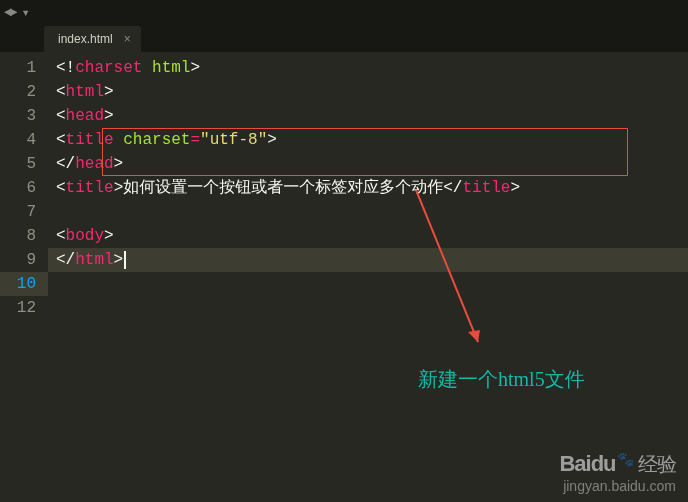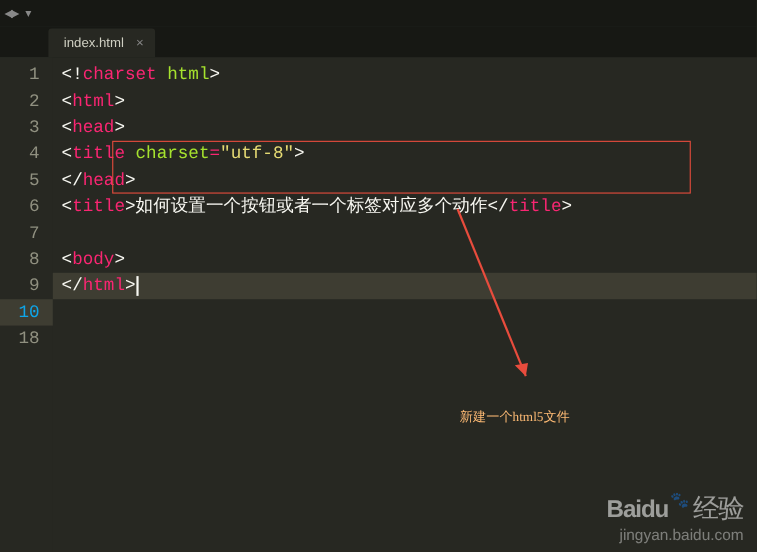--- a/index.html
+++ b/index.html
@@ -79,34 +79,34 @@
   position: absolute;
   border: 1px solid #e84c3d;
   pointer-events: none;
 }
 .arrow-svg {
   position: absolute;
   pointer-events: none;
 }
 .annotation {
   position: absolute;
-  color: #fdba74;
+  color: #14b8a6;
   font-family: SimSun, serif;
-  font-size: 12px;
+  font-size: 20px;
 }
 .watermark {
   position: absolute;
   right: 12px;
   bottom: 8px;
   color: rgba(255,255,255,0.55);
   text-align: right;
   font-family: Arial, sans-serif;
 }
 .wm-logo { font-size: 22px; font-weight: bold; letter-spacing: -1px; }
-.wm-logo .cn { font-weight: normal; font-family: 'Microsoft YaHei', sans-serif; font-size: 24px; margin-left: 4px; }
+.wm-logo .cn { font-weight: normal; font-family: 'Microsoft YaHei', sans-serif; font-size: 20px; margin-left: 4px; }
 .wm-url { font-size: 14px; color: rgba(255,255,255,0.4); }
 .paw { display:inline-block; margin-left:2px; vertical-align: top; font-size: 14px; }
 .cursor { display:inline-block; width:1.5px; height:18px; background:#f8f8f2; vertical-align:middle; margin-left:1px; }
 </style>
 </head>
 <body>
 
 <div class="toolbar">
   <span class="nav-arrows">◄►</span>
   <span class="menu-icon">▾</span>
@@ -124,21 +124,21 @@
     <div>1</div>
     <div>2</div>
     <div>3</div>
     <div>4</div>
     <div>5</div>
     <div>6</div>
     <div>7</div>
     <div>8</div>
     <div>9</div>
     <div class="ln-active">10</div>
-    <div>18</div>
+    <div>12</div>
   </div>
   <div class="code">
     <div class="line"><span class="p-white">&lt;!</span><span class="p-red">charset</span><span> </span><span class="p-green">html</span><span class="p-white">&gt;</span></div>
     <div class="line"><span class="p-white">&lt;</span><span class="p-red">html</span><span class="p-white">&gt;</span></div>
     <div class="line"><span class="p-white">&lt;</span><span class="p-red">head</span><span class="p-white">&gt;</span></div>
     <div class="line"><span class="p-white">&lt;</span><span class="p-red">title</span><span> </span><span class="p-green">charset</span><span class="p-red">=</span><span class="p-yellow">"utf-8"</span><span class="p-white">&gt;</span></div>
     <div class="line"><span class="p-white">&lt;/</span><span class="p-red">head</span><span class="p-white">&gt;</span></div>
     <div class="line"><span class="p-white">&lt;</span><span class="p-red">title</span><span class="p-white">&gt;</span><span class="p-white">如何设置一个按钮或者一个标签对应多个动作</span><span class="p-white">&lt;/</span><span class="p-red">title</span><span class="p-white">&gt;</span></div>
     <div class="line"> </div>
     <div class="line"><span class="p-white">&lt;</span><span class="p-red">body</span><span class="p-white">&gt;</span></div>

